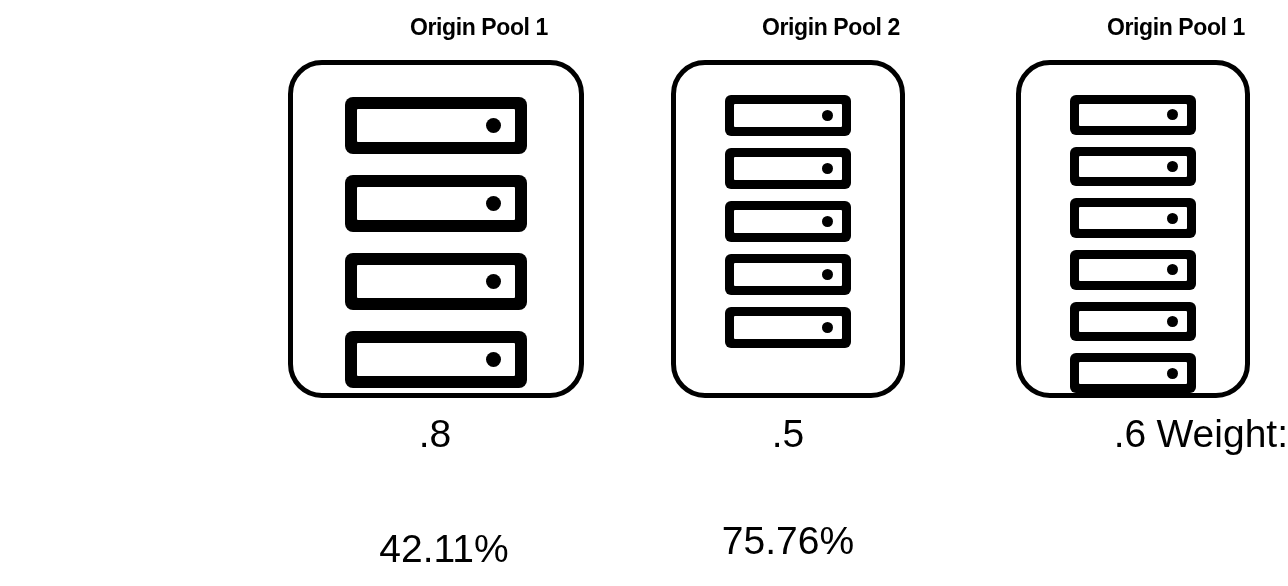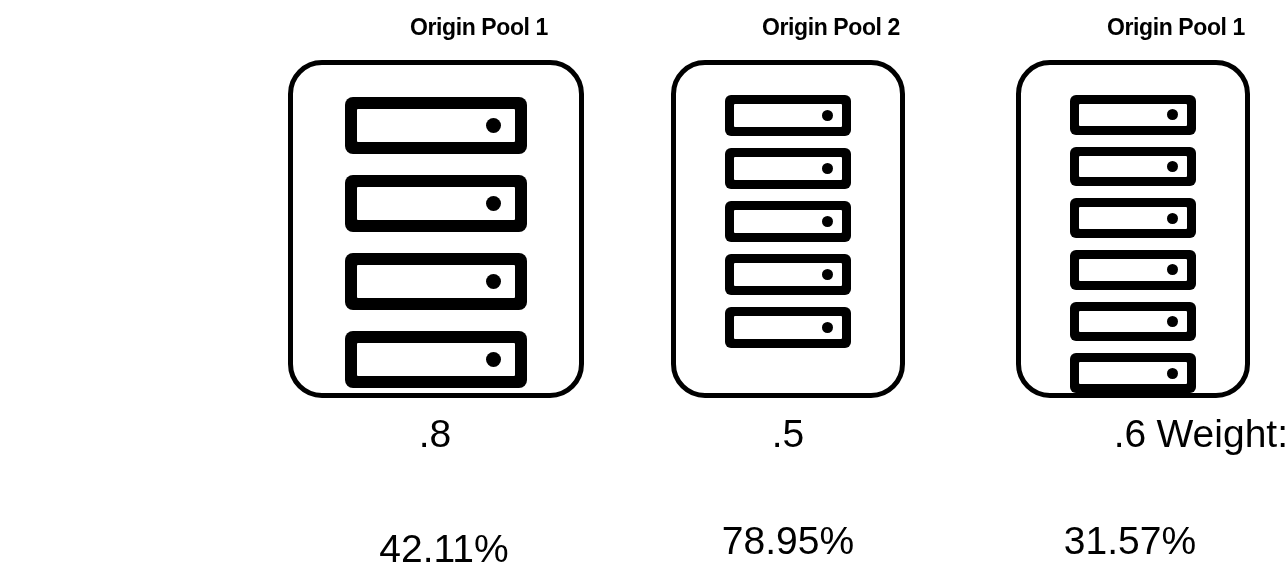--- a/index.html
+++ b/index.html
@@ -208,16 +208,15 @@
       </div>
     </div>
   </div>
 
   <div class="row-label" style="top:414px; width:250px;">Weight:</div>
   <div class="row-value" style="top:414px; left:435px;">.8</div>
   <div class="row-value" style="top:414px; left:788px;">.5</div>
   <div class="row-value" style="top:414px; left:1130px;">.6</div>
 
   <div class="row-value" style="top:521px; left:444px;margin-top:8px;">42.11%</div>
-  <div class="row-value" style="top:521px; left:788px;">78.95%</div>
-  <div class="row-value" style="top:521px; left:1130px;">31.57%</div>
+  <div class="row-value" style="top:521px; left:788px;">75.76%</div>
 
 </div>
 
 </body></html>

